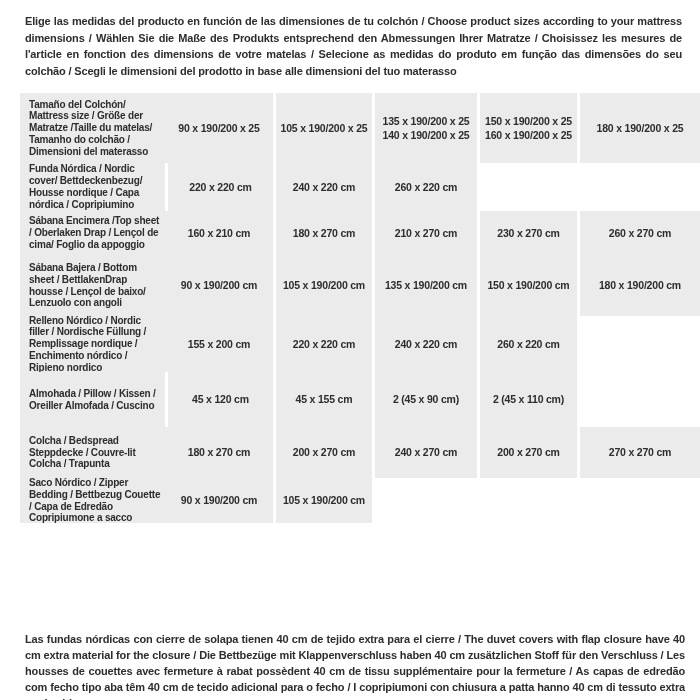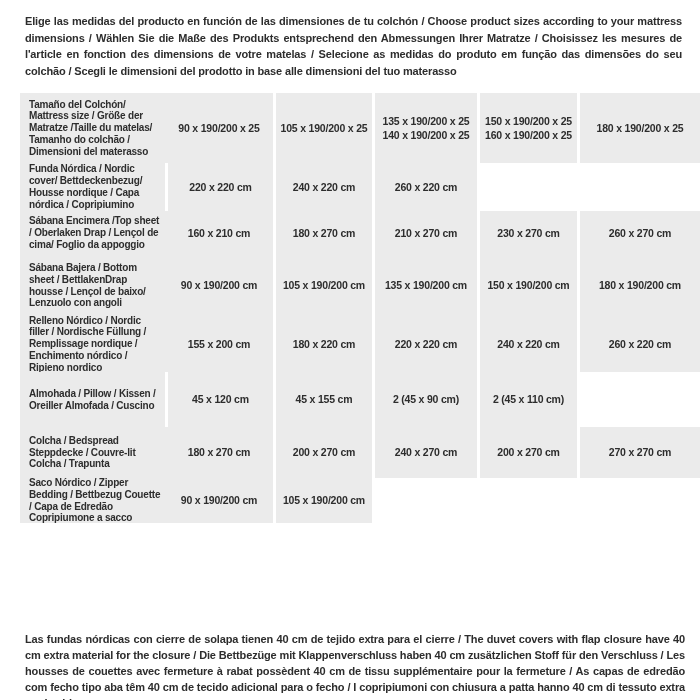--- a/index.html
+++ b/index.html
@@ -106,21 +106,20 @@
     <div class="cell val r4">90 x 190/200 cm</div>
     <div class="cell val sep r4">105 x 190/200 cm</div>
     <div class="cell val sep r4">135 x 190/200 cm</div>
     <div class="cell val sep r4">150 x 190/200 cm</div>
     <div class="cell val sep r4">180 x 190/200 cm</div>
   </div>
 
   <div class="t-row">
     <div class="cell label r5">Relleno Nórdico / Nordic filler / Nordische Füllung / Remplissage nordique / Enchimento nórdico / Ripieno nordico</div>
     <div class="cell val r5">155 x 200 cm</div>
-    <div class="cell val sep r5">180 x 220 cm</div>
     <div class="cell val sep r5">220 x 220 cm</div>
     <div class="cell val sep r5">240 x 220 cm</div>
     <div class="cell val sep r5">260 x 220 cm</div>
   </div>
 
   <div class="t-row">
     <div class="cell label r6">Almohada  / Pillow / Kissen / Oreiller Almofada / Cuscino</div>
     <div class="cell val sep r6">45 x 120 cm</div>
     <div class="cell val sep r6">45 x 155 cm</div>
     <div class="cell val sep r6">2 (45 x 90 cm)</div>

